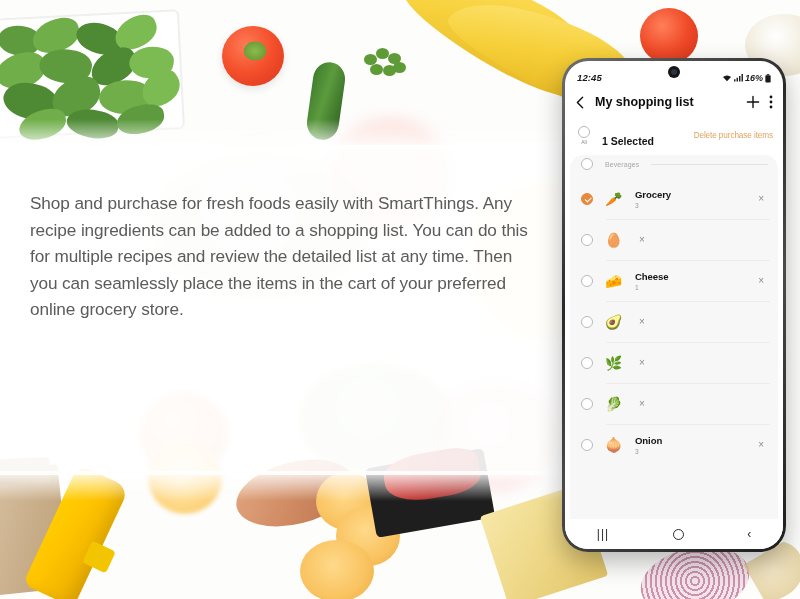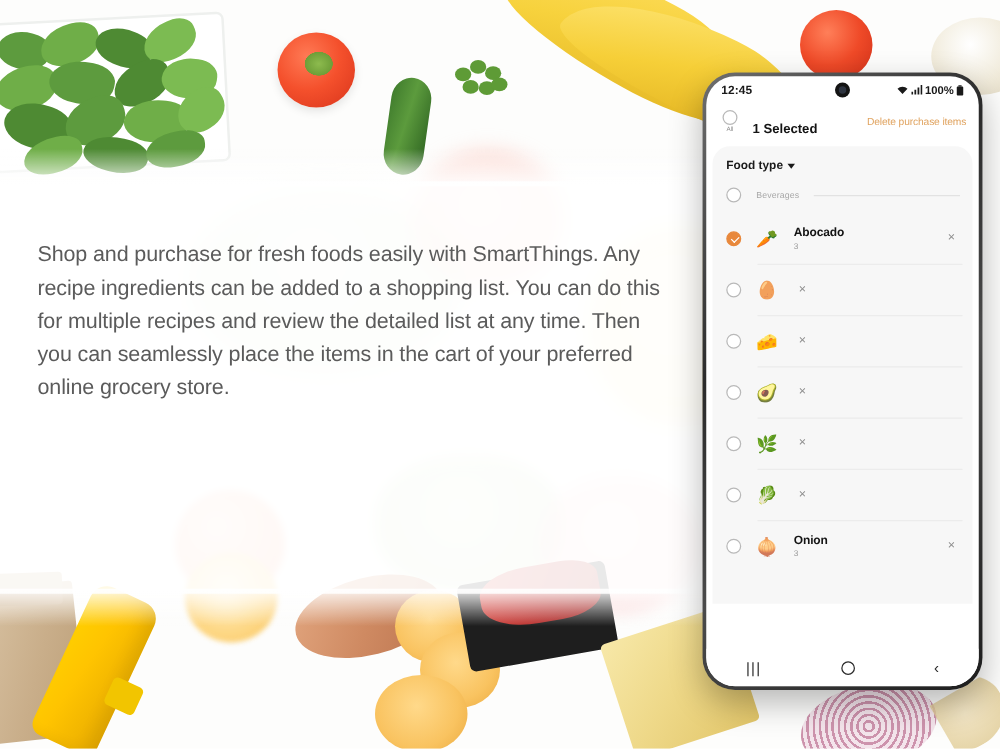--- a/index.html
+++ b/index.html
@@ -202,22 +202,22 @@
     box-shadow:0 10px 26px rgba(0,0,0,.28);
     z-index:10;
   }
   #screen{
     width:100%; height:100%; background:#ffffff; border-radius:23px; overflow:hidden;
     position:relative;
   }
 
   
   .statusbar{
-    height:22px; display:flex; align-items:center; padding:0 12px;
-    font-size:9.5px; color:#1a1a1a; position:relative;
+    height:22px; display:flex; align-items:flex-end; padding:0 12px;
+    font-size:9.5px; color:#1a1a1a; position:relative;font-style:italic;
   }
   .sb-time{ font-weight:600; letter-spacing:.1px; }
   .sb-right{ margin-left:auto; display:flex; align-items:center; gap:2px; font-size:9px; font-weight:600;}
   .punchhole{
     position:absolute; left:50%; top:5px; transform:translateX(-50%);
     width:12px; height:12px; border-radius:50%; background:#141414;
   }
   .punchhole:after{
     content:""; position:absolute; left:3px; top:3px; width:6px; height:6px;
     border-radius:50%; background:#2e3440;
@@ -382,71 +382,92 @@
         <span class="ic">
           <svg width="10" height="8" viewBox="0 0 12 9">
               <path d="M6 8.4 1.2 3.3A6.8 6.8 0 0 1 6 1.4a6.8 6.8 0 0 1 4.8 1.9z" fill="#1a1a1a"></path>
             </svg>
         </span>
         <span class="ic">
           <svg width="9" height="8" viewBox="0 0 10 9">
               <path d="M0 8.5h1.6V6H0zM2.8 8.5h1.6V4.2H2.8zM5.6 8.5h1.6V2.2H5.6zM8.4 8.5H10V0H8.4z" fill="#1a1a1a"></path>
             </svg>
         </span>
-        <span>100%</span>
+        <span>16%</span>
         <span class="ic">
           <svg width="6" height="9" viewBox="0 0 7 10">
               <rect x="2" y="0" width="3" height="1.2" fill="#1a1a1a"></rect>
               <rect x="0.4" y="1.2" width="6.2" height="8.4" rx="1" fill="#1a1a1a"></rect>
             </svg>
         </span>
       </div>
     </div>
 
+    <div class="appbar">
+      <span class="ic">
+        <svg width="11" height="13" viewBox="0 0 11 13">
+            <path d="M7.6 1.2 2.4 6.5l5.2 5.3" stroke="#111" stroke-width="1.4" fill="none" stroke-linecap="round" stroke-linejoin="round"></path>
+          </svg>
+      </span>
+      <span class="title">My shopping list</span>
+      <span class="spacer"></span>
+      <span class="ic">
+        <svg width="14" height="14" viewBox="0 0 14 14">
+            <path d="M7 1.4v11.2M1.4 7h11.2" stroke="#111" stroke-width="1.4" stroke-linecap="round"></path>
+          </svg>
+      </span>
+      <span class="ic">
+        <svg width="4" height="14" viewBox="0 0 4 14">
+            <circle cx="2" cy="2" r="1.4" fill="#111"></circle>
+            <circle cx="2" cy="7" r="1.4" fill="#111"></circle>
+            <circle cx="2" cy="12" r="1.4" fill="#111"></circle>
+          </svg>
+      </span>
+    </div>
 
     <div class="selrow">
       <div class="allbox">
         <div class="circle"></div>
         <div class="alllabel">All</div>
       </div>
       <div class="selcount">1 Selected</div>
       <div class="delete-link">Delete purchase items</div>
     </div>
 
     <div class="listwrap">
 
-      <div class="foodtype">
-        <span>Food type</span>
-        <span class="caret"></span>
-      </div>
 
       <div class="catrow">
         <div class="circle"></div>
         <div class="catlabel">Beverages</div>
         <div class="catline"></div>
       </div>
 
       <div id="item-list">
           <div class="item">
             <div class="circle checked"></div>
             <div class="thumb">🥕</div>
             <div class="itext">
-              <div class="iname">Abocado</div>
+              <div class="iname">Grocery</div>
               <div class="iqty">3</div>
             </div>
             <div class="xbtn">×</div>
           </div>
           <div class="item">
             <div class="circle"></div>
             <div class="thumb">🥚</div>
             <div class="xbtn">×</div>
           </div>
           <div class="item">
             <div class="circle"></div>
             <div class="thumb">🧀</div>
+            <div class="itext">
+              <div class="iname">Cheese</div>
+              <div class="iqty">1</div>
+            </div>
             <div class="xbtn">×</div>
           </div>
           <div class="item">
             <div class="circle"></div>
             <div class="thumb">🥑</div>
             <div class="xbtn">×</div>
           </div>
           <div class="item">
             <div class="circle"></div>
             <div class="thumb">🌿</div>

